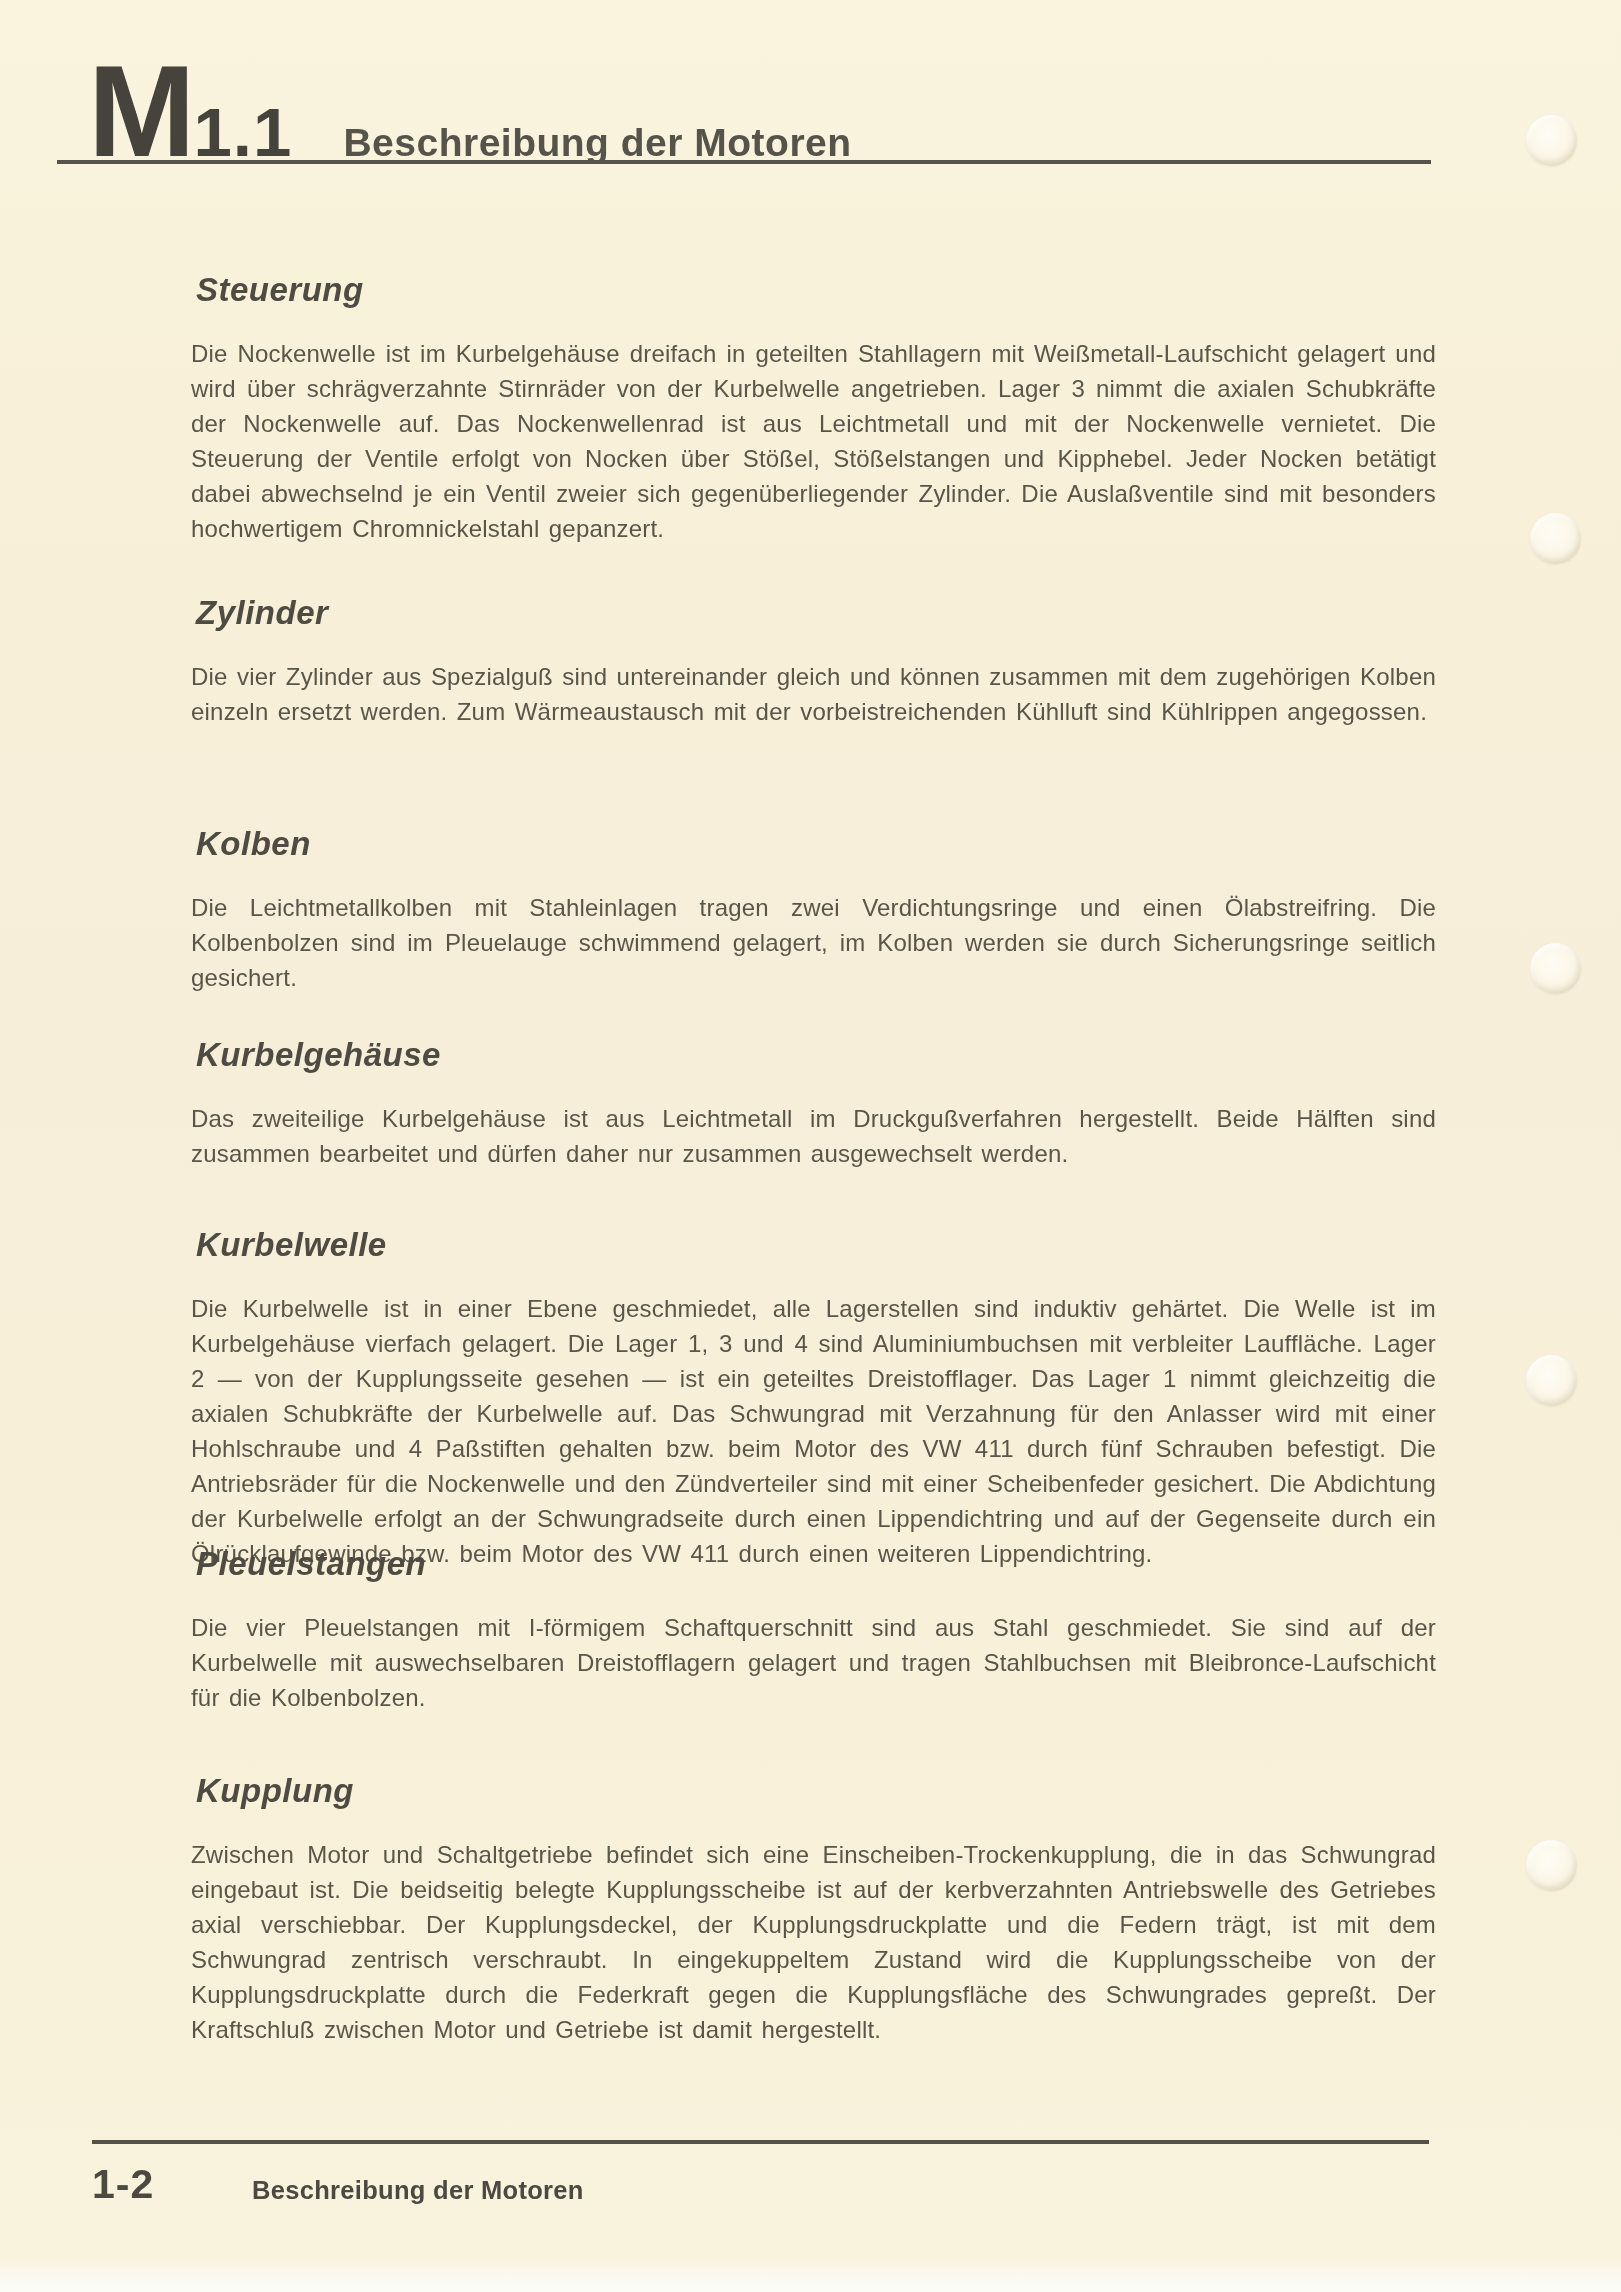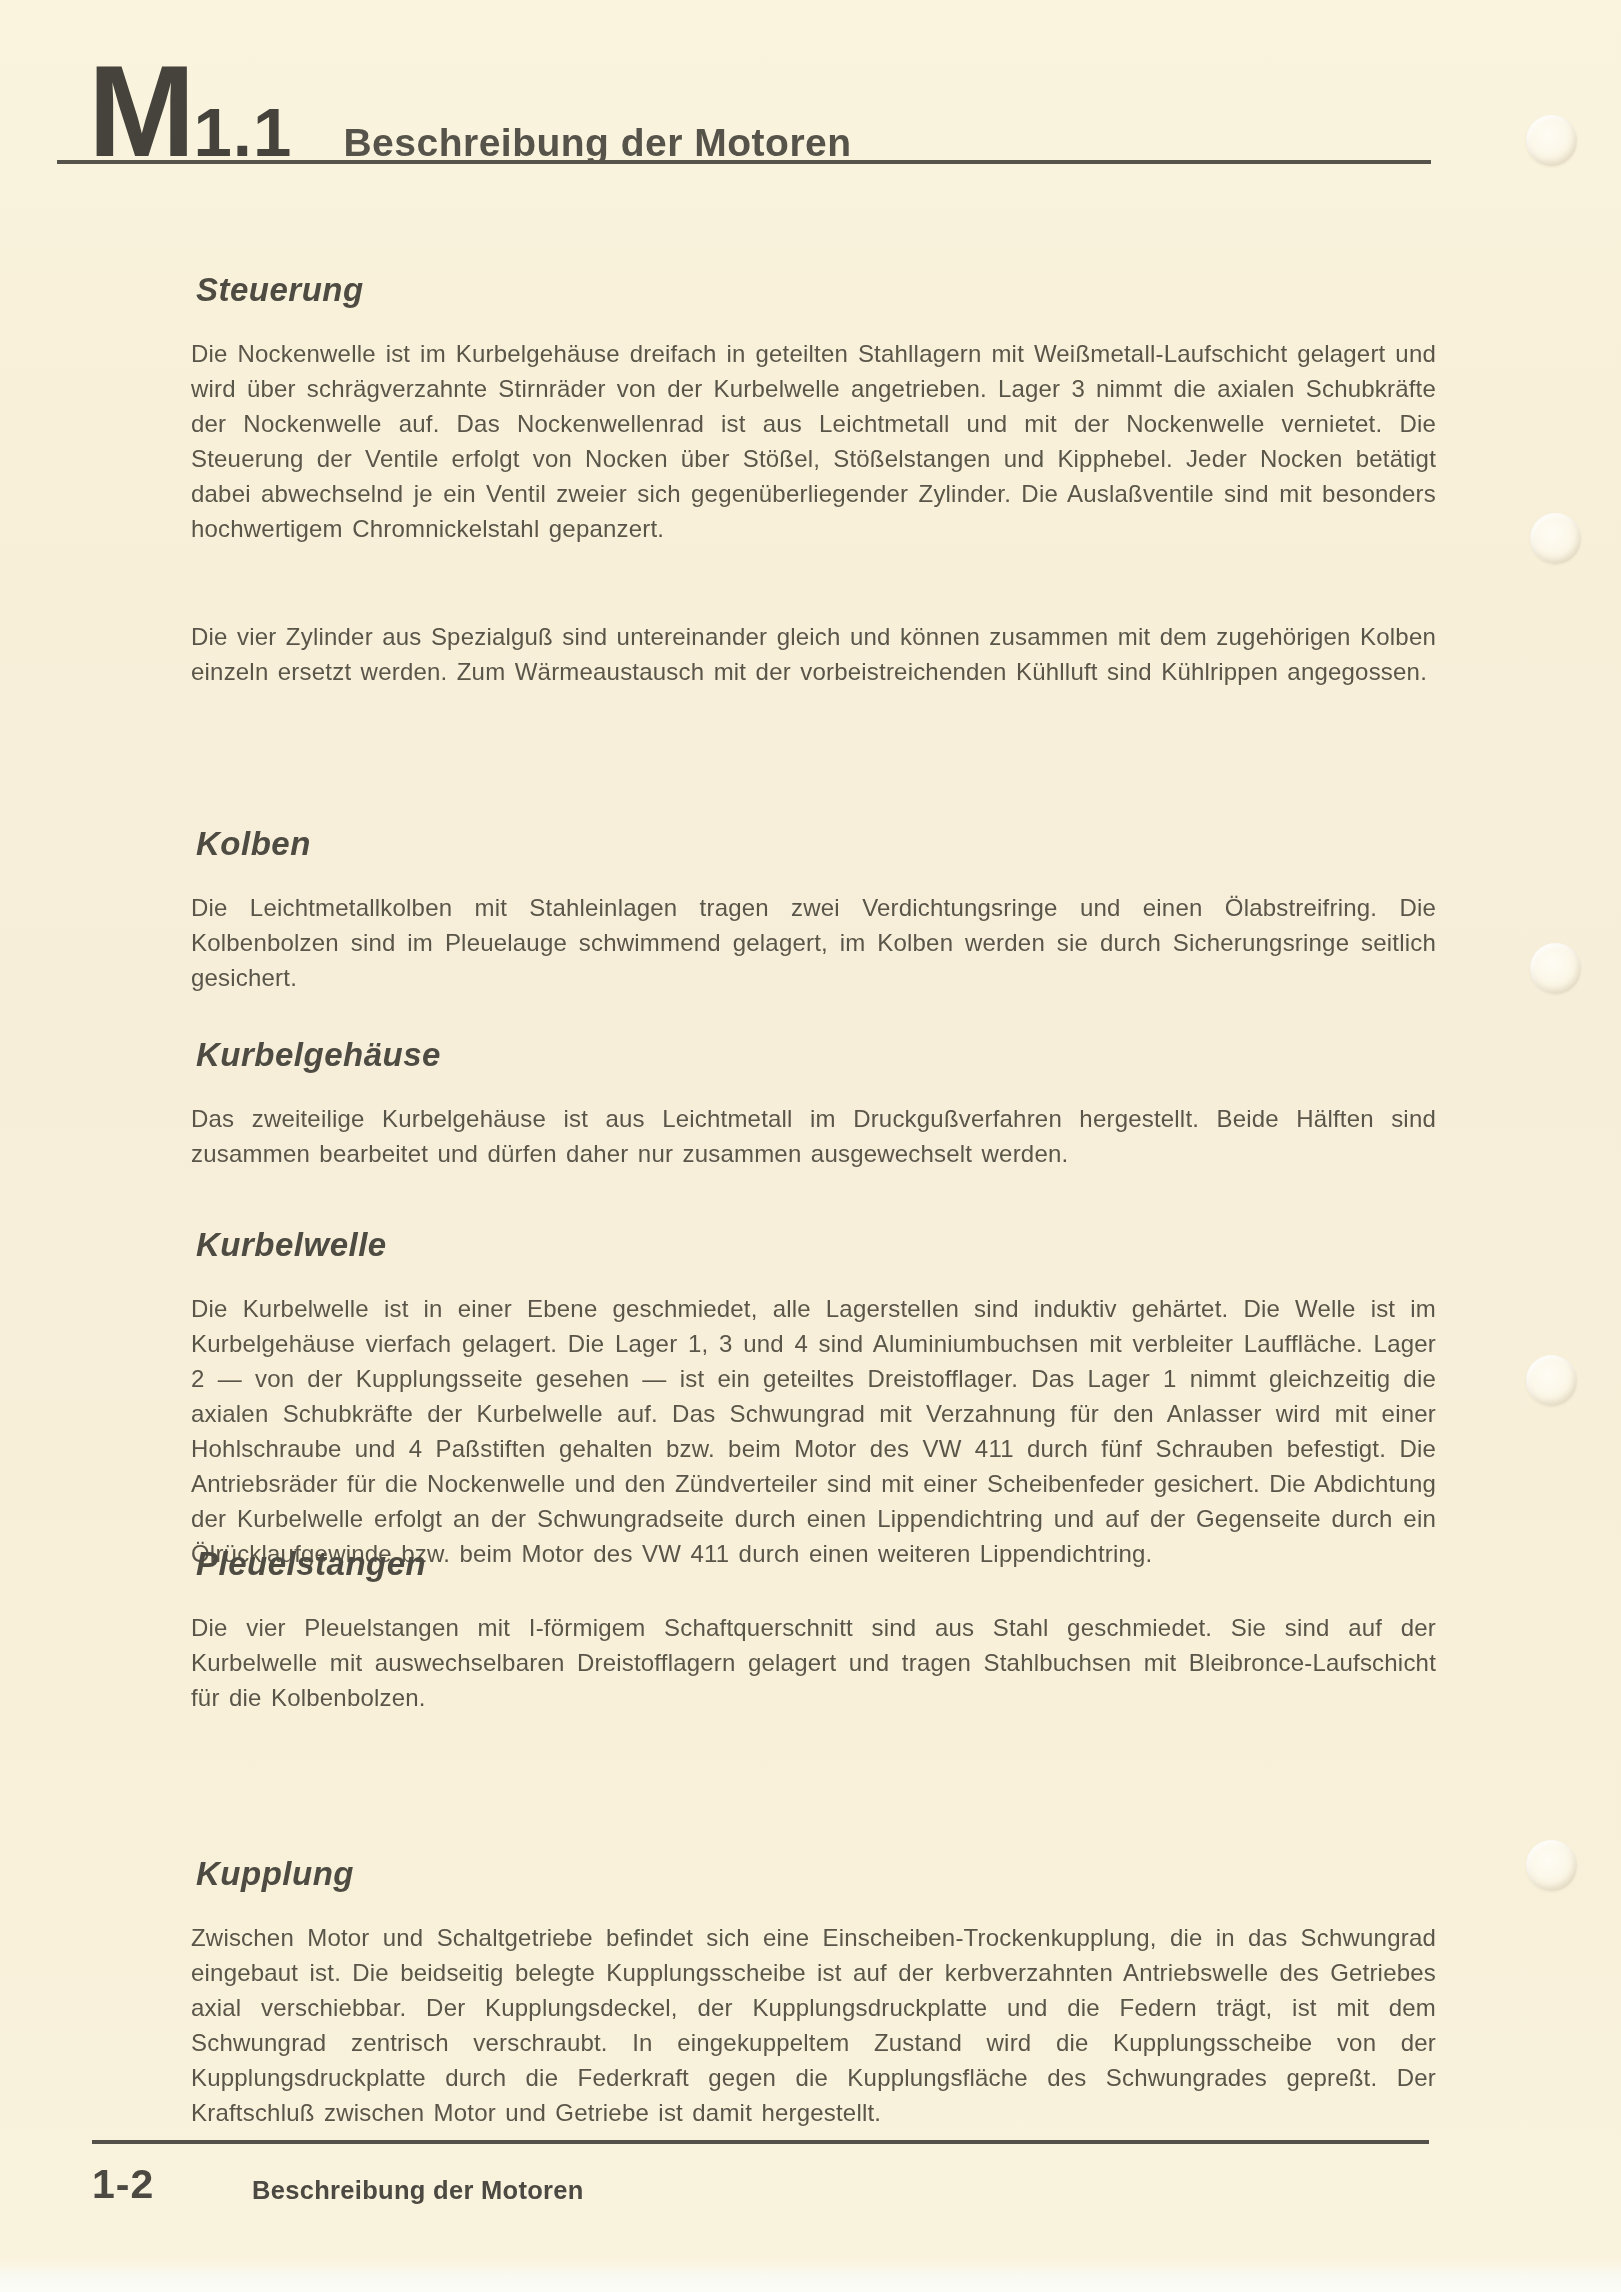--- a/index.html
+++ b/index.html
@@ -136,20 +136,21 @@
     <h1 class="page-title">Beschreibung der Motoren</h1>
   </header>
   <div class="header-rule"></div>
 
   <section class="doc-section" style="top:267px">
     <h2>Steuerung</h2>
     <p>Die Nockenwelle ist im Kurbelgehäuse dreifach in geteilten Stahllagern mit Weißmetall-Laufschicht gelagert und wird über schrägverzahnte Stirnräder von der Kurbelwelle angetrieben. Lager 3 nimmt die axialen Schubkräfte der Nockenwelle auf. Das Nockenwellenrad ist aus Leichtmetall und mit der Nockenwelle vernietet. Die Steuerung der Ventile erfolgt von Nocken über Stößel, Stößelstangen und Kipphebel. Jeder Nocken betätigt dabei abwechselnd je ein Ventil zweier sich gegenüberliegender Zylinder. Die Auslaßventile sind mit besonders hochwertigem Chromnickelstahl gepanzert.</p>
   </section>
 
   <section class="doc-section" style="top:590px">
+    <h2>Zylinder</h2>
     <p>Die vier Zylinder aus Spezialguß sind untereinander gleich und können zusammen mit dem zugehörigen Kolben einzeln ersetzt werden. Zum Wärmeaustausch mit der vorbeistreichenden Kühlluft sind Kühlrippen angegossen.</p>
   </section>
 
   <section class="doc-section" style="top:1032px">
     <h2>Kurbelgehäuse</h2>
     <p>Das zweiteilige Kurbelgehäuse ist aus Leichtmetall im Druckgußverfahren hergestellt. Beide Hälften sind zusammen bearbeitet und dürfen daher nur zusammen ausgewechselt werden.</p>
   </section>
 
   <section class="doc-section" style="top:821px">
     <h2>Kolben</h2>
@@ -159,21 +160,21 @@
   <section class="doc-section" style="top:1222px">
     <h2>Kurbelwelle</h2>
     <p>Die Kurbelwelle ist in einer Ebene geschmiedet, alle Lagerstellen sind induktiv gehärtet. Die Welle ist im Kurbelgehäuse vierfach gelagert. Die Lager 1, 3 und 4 sind Aluminiumbuchsen mit verbleiter Lauffläche. Lager 2 — von der Kupplungsseite gesehen — ist ein geteiltes Dreistofflager. Das Lager 1 nimmt gleichzeitig die axialen Schubkräfte der Kurbelwelle auf. Das Schwungrad mit Verzahnung für den Anlasser wird mit einer Hohlschraube und 4 Paßstiften gehalten bzw. beim Motor des VW 411 durch fünf Schrauben befestigt. Die Antriebsräder für die Nockenwelle und den Zündverteiler sind mit einer Scheibenfeder gesichert. Die Abdichtung der Kurbelwelle erfolgt an der Schwungradseite durch einen Lippendichtring und auf der Gegenseite durch ein Ölrücklaufgewinde bzw. beim Motor des VW 411 durch einen weiteren Lippendichtring.</p>
   </section>
 
   <section class="doc-section" style="top:1541px">
     <h2>Pleuelstangen</h2>
     <p>Die vier Pleuelstangen mit I-förmigem Schaftquerschnitt sind aus Stahl geschmiedet. Sie sind auf der Kurbelwelle mit auswechselbaren Dreistofflagern gelagert und tragen Stahlbuchsen mit Bleibronce-Laufschicht für die Kolbenbolzen.</p>
   </section>
 
-  <section class="doc-section" style="top:1851px">
+  <section class="doc-section" style="top:1768px">
     <h2>Kupplung</h2>
     <p>Zwischen Motor und Schaltgetriebe befindet sich eine Einscheiben-Trockenkupplung, die in das Schwungrad eingebaut ist. Die beidseitig belegte Kupplungsscheibe ist auf der kerbverzahnten Antriebswelle des Getriebes axial verschiebbar. Der Kupplungsdeckel, der Kupplungsdruckplatte und die Federn trägt, ist mit dem Schwungrad zentrisch verschraubt. In eingekuppeltem Zustand wird die Kupplungsscheibe von der Kupplungsdruckplatte durch die Federkraft gegen die Kupplungsfläche des Schwungrades gepreßt. Der Kraftschluß zwischen Motor und Getriebe ist damit hergestellt.</p>
   </section>
 
   <div class="footer-rule"></div>
   <span class="footer-num">1-2</span>
   <span class="footer-title">Beschreibung der Motoren</span>
 
   <div class="punch-hole hole-1"></div>
   <div class="punch-hole hole-2"></div>

